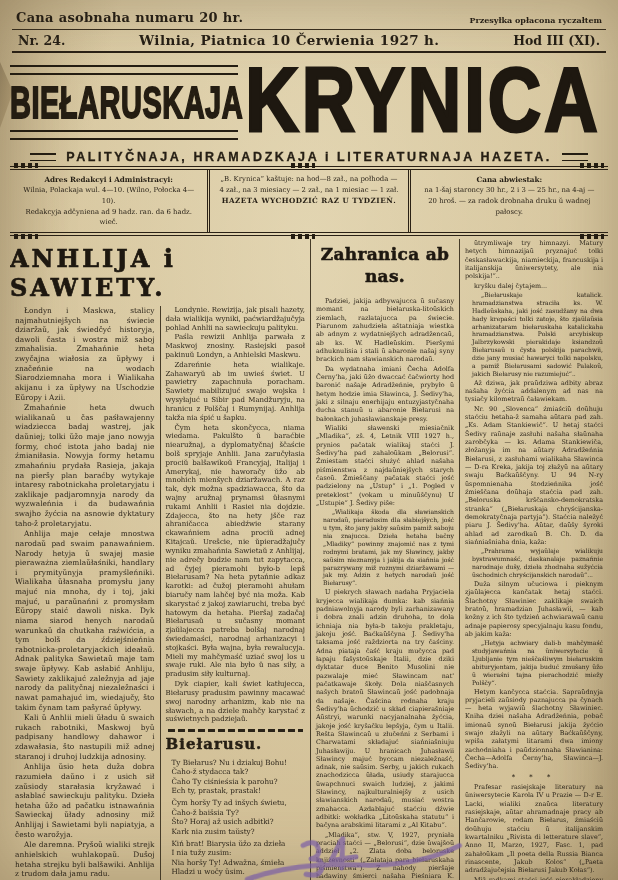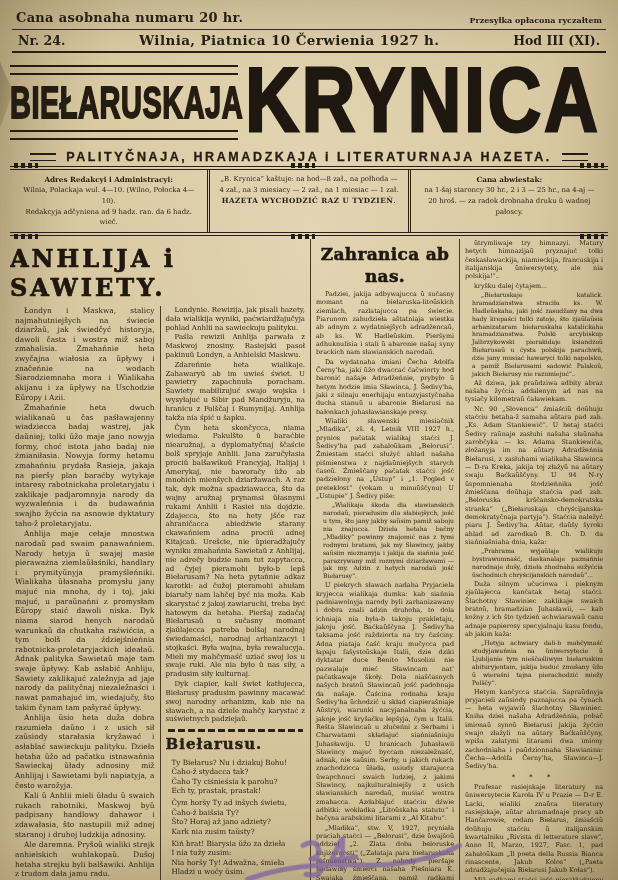--- a/index.html
+++ b/index.html
@@ -55,21 +55,21 @@
   .sq.tl{top:-4px;left:4px;} .sq.tr{top:-4px;right:4px;}
   .sq.tm{top:-4px;left:47%;} .sq.bl{bottom:-4px;left:4px;}
   .sq.br{bottom:-4px;right:4px;} .sq.bm{bottom:-4px;left:47%;}
   
   .body{display:flex;margin:0 10px;height:662px;overflow:hidden;}
   .half{display:flex;flex-direction:column;}
   .half.left{width:300px;}
   .half.right{flex:1;border-left:1px solid #453b28;}
   h1.headline{margin:5px 0 4px;text-align:left;font-size:24px;letter-spacing:3px;
     font-weight:bold;-webkit-text-stroke:.7px #1e1810;color:#1e1810;}
-  h2.headline{margin:4px 0 3px;text-align:center;font-size:17px;letter-spacing:.3px;
+  h2.headline{margin:4px 0 10px;text-align:center;font-size:17px;letter-spacing:.3px;
     font-weight:bold;-webkit-text-stroke:.5px #1e1810;color:#1e1810;}
   .cols{display:flex;flex:1;overflow:hidden;}
   .col{width:50%;padding:0 5px;overflow:hidden;}
   .col+.col{border-left:1px solid #453b28;}
   .c1{font-size:7.4px;line-height:1.3;}
   .c2{font-size:7px;line-height:1.26;}
   .c3,.c4{font-size:6.4px;line-height:1.3;}
   .para{margin:0 0 1px;text-indent:9px;text-align:justify;}
   .quote{padding-left:7px;font-size:.95em;}
   .stars{text-align:center;letter-spacing:6px;font-weight:bold;text-indent:0;margin:2px 0;}
@@ -142,22 +142,22 @@
   </div>
 
   <div class="body">
     <div class="half left">
       <h1 class="headline">ANHLIJA i SAWIETY.</h1>
       <div class="cols">
         <div class="col c1">
             <p class="para">Łondyn i Maskwa, stalicy najmahutniejšych na świecie dziaržaŭ, jak świedčyć historyja, dawoli časta i wostra miž saboj zmahalisia. Zmahańnie heta zwyčajna wiałosia za ŭpływy i značeńnie na wodach Siarodziemnaha mora i Wialikaha akijanu i za ŭpływy na Uschodzie Eŭropy i Azii.</p>
             <p class="para">Zmahańnie heta dwuch wialikanaŭ u čas paśławajenny wiadziecca badaj wastrej, jak daŭniej; tolki ŭžo maje jano nowyja formy, choć istota jaho badaj nie źmianiłasia. Nowyja formy hetamu zmahańniu prydała Rasieja, jakaja na pieršy plan baraćby wytykaje intaresy rabotnickaha proletaryjatu i zaklikaje padjaromnyja narody da wyzwaleńnia i da budawańnia swajho žyćcia na asnowie dyktatury taho-ž proletaryjatu.</p>
             <p class="para">Anhlija maje cełaje mnostwa narodaŭ pad swaim panawańniem. Narody hetyja ŭ swajej masie pieraważna ziemlaŭłaśniki, handlary i prymityŭnyja pramyśleńniki. Wialikaha ŭłasnaha promysłu jany majuć nia mnoha, dy i toj, jaki majuć, u paraŭnańni z promysłam Eŭropy staić dawoli niska. Dyk niama siarod henych narodaŭ warunkaŭ da chutkaha raźwićcia, a tym bolš da ździejśnieńnia rabotnicka-proletaryjackich ideałaŭ. Adnak palityka Sawietaŭ maje tam swaje ŭpływy. Kab asłabić Anhliju, Sawiety zaklikajuć zaležnyja ad jaje narody da palityčnaj niezaležnaści i nawat pamahajuć im, wiedajučy, što takim čynam tam pašyrać ŭpływy.</p>
+            <p class="para">Kali ŭ Anhlii mieli ŭładu ŭ swaich rukach rabotniki, Maskwoj byŭ padpisany handlowy dahawor i zdawałasia, što nastupili miž adnej staranoj i druhoj ludzkija adnosiny.</p>
             <p class="para">Anhlija ŭsio heta duža dobra razumieła daŭno i z usich sił zaŭsiody starałasia kryžawać i asłablać sawieckuju palityku. Dzieła hetaha ŭžo ad pačatku istnawańnia Sawieckaj ŭłady adnosiny miž Anhlijaj i Sawietami byli napiatyja, a često warožyja.</p>
-            <p class="para">Kali ŭ Anhlii mieli ŭładu ŭ swaich rukach rabotniki, Maskwoj byŭ padpisany handlowy dahawor i zdawałasia, što nastupili miž adnej staranoj i druhoj ludzkija adnosiny.</p>
             <p class="para">Ale daremna. Pryšoŭ wialiki strejk anhielskich wuhlakopaŭ. Dušoj hetaha strejku byli balšawiki. Anhlija z trudom dała jamu radu.</p>
             <p class="para">Skončyła Anhlija z adnej biadoj—pryšła druhaja. Kitajcy rašuča paŭstali prociŭ čužyncaŭ, a pradusim prociŭ Anhielcaŭ. Akazałasia, što i tam była ruka balšawikoŭ.</p>
           </div>
         <div class="col c2">
           <div>
               <p class="para">Londynie. Rewizija, jak pisali hazety, dała wialikija wyniki, paćwiardžajučyja pohlad Anhlii na sawieckuju palityku.</p>
               <p class="para">Paśla rewizii Anhlija parwała z Maskwoj znosiny. Rasiejski pasoł pakinuŭ Londyn, a Anhielski Maskwu.</p>
               <p class="para">Zdareńnie heta wialikaje. Zahawaryŭ ab im uwieś świet. U pawietry zapachnuła poracham. Sawiety mabilizujuć swajo wojska i wysyłajuć u Sibir pad Mandžuryju, na hranicu z Polščaj i Rumynijaj. Anhlija takža nia śpić u šapku.</p>
               <p class="para">Čym heta skončycca, niama wiedama. Pakulšto ŭ baraćbie niearužnaj, a dyplomatyčnaj ščaście bolš spryjaje Anhlii. Jana zaručyłasia prociŭ balšawikoŭ Francyjaj, Italijaj i Amerykaj, nie haworačy ŭžo ab mnohich mienšych dziaržawach. A raz tak, dyk možna spadziawacca, što da wajny aružnaj prynamsi ŭłasnymi rukami Anhlii i Rasiei nia dojdzie. Zdajecca, što na hety jšče raz ahraničacca abiedźwie starany ckawańniem adna prociŭ adnej Kitajcaŭ. Urešcie, nie ŭpieradžajučy wyniku zmahańnia Sawietaŭ z Anhlijaj, nie adrečy budzie nam tut zapytacca, ad čyjej pieramohi było-b lepš Biełarusam? Na heta pytańnie adkaz karotki: ad čužoj pieramohi ahułam biaručy nam lahčej być nia moža. Kab skarystać z jakoj zawiaruchi, treba być hatowym da hetaha. Pieršaj zadačaj Biełarusaŭ u sučasny momant zjaŭlajecca patreba bolšaj narodnaj świedamaści, narodnaj arhanizacyi i stojkaści. Była wajna, była rewalucyja. Mieli my mahčymaść uziać swoj los u swaje ruki. Ale nia było ŭ nas siły, a pradusim siły kulturnaj.</p>
               <p class="para">Dyk ciapier, kali świet katłujecca, Biełarusy pradusim pawinny macawać swoj narodny arhanizm, kab nie na sławach, a na dziele mahčy karystać z suświetnych padziejaŭ.</p>
@@ -165,21 +165,21 @@
           <div class="divider"></div>
           <div class="poem">
             <h3>Biełarusu.</h3>
             <div>
                 <div class="poem-line">Ty Biełarus? Nu i dziakuj Bohu!</div>
                 <div class="poem-line">Čaho-ž stydacca tak?</div>
                 <div class="poem-line">Čaho Ty ciśnieśsia k parohu?</div>
                 <div class="poem-line">Ech ty, prastak, prastak!</div>
                 <div class="poem-line stanza-start">Čym horšy Ty ad inšych świetu,</div>
                 <div class="poem-line">Čaho-ž baišsia Ty?</div>
-                <div class="poem-line">Što? Horaj až jano adziety?</div>
+                <div class="poem-line">Što? Horaj až usich adbitki?</div>
                 <div class="poem-line">Kark nia zusim taŭsty?</div>
                 <div class="poem-line stanza-start">Kiń brat! Biarysia ŭžo za dzieła</div>
                 <div class="poem-line">I nia tužy zusim:</div>
                 <div class="poem-line">Nia horšy Ty! Adwažna, śmieła</div>
                 <div class="poem-line">Hladzi u wočy ŭsim.</div>
                 <div class="poem-line stanza-start">Usie ciabie ŭžo pawažajuć,</div>
               </div>
 
           </div>
         </div>

